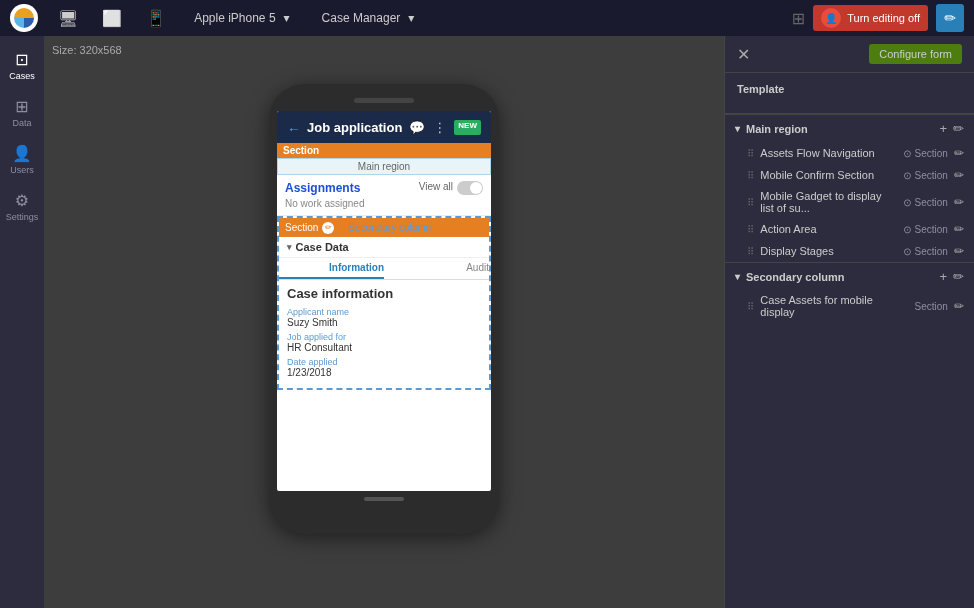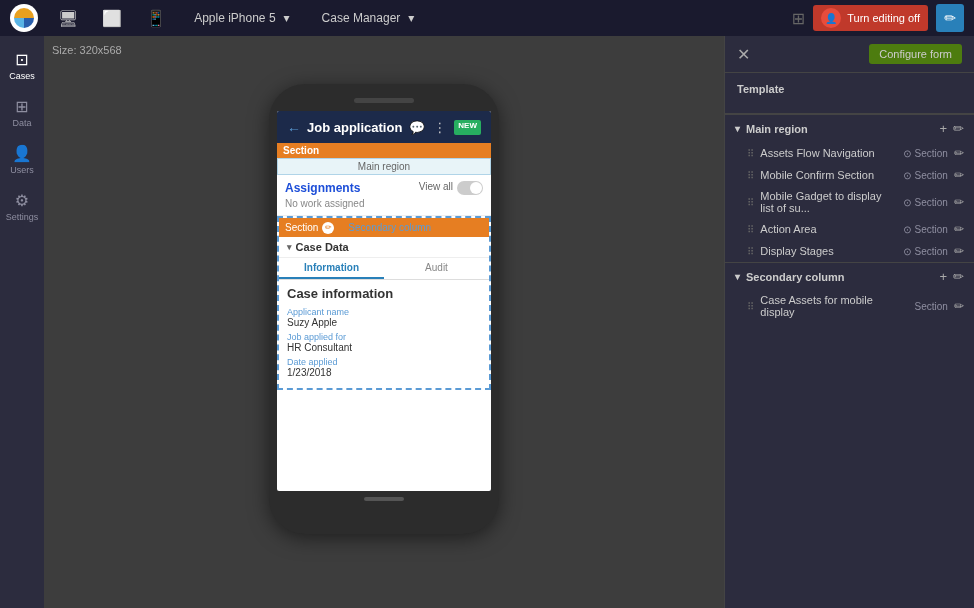--- a/index.html
+++ b/index.html
@@ -68,21 +68,21 @@
     .section-header-row { background: #e67e22; color: #fff; font-size: 10px; padding: 2px 6px; display: flex; align-items: center; gap: 4px; }
     .section-edit-btn { background: #fff; color: #e67e22; border-radius: 50%; width: 12px; height: 12px; font-size: 8px; display: flex; align-items: center; justify-content: center; cursor: pointer; }
     .secondary-col-label { background: #fff; font-size: 10px; color: #5b9bd5; border-bottom: 1px solid #5b9bd5; padding: 2px 6px; }
 
     
     .case-data-header { padding: 4px 8px; font-size: 11px; font-weight: 600; color: #333; border-bottom: 1px solid #eee; display: flex; align-items: center; gap: 4px; }
     .chevron { font-size: 9px; color: #666; }
 
     
     .tabs-row { display: flex; border-bottom: 1px solid #ddd; }
-    .tab { flex: 1; text-align: center; padding: 4px 0; font-size: 10px; color: #888; cursor: pointer; }
+    .tab { flex: 1; text-align: right; padding: 4px 0; font-size: 10px; color: #888; cursor: pointer; }
     .tab.active { color: #2980b9; border-bottom: 2px solid #2980b9; font-weight: 600; }
 
     
     .case-info { padding: 6px 8px; }
     .case-info-title { font-size: 13px; font-weight: 700; color: #333; margin-bottom: 6px; }
     .field-group { margin-bottom: 4px; }
     .field-label { font-size: 9px; color: #5b9bd5; }
     .field-value { font-size: 10px; color: #333; }
 
     
@@ -230,21 +230,21 @@
             </div>
             <div class="tab">
               <span>Audit</span>
             </div>
           </div>
 
           <div class="case-info">
             <div class="case-info-title">Case information</div>
             <div class="field-group">
               <div class="field-label">Applicant name</div>
-              <div class="field-value">Suzy Apple</div>
+              <div class="field-value">Suzy Smith</div>
             </div>
             <div class="field-group">
               <div class="field-label">Job applied for</div>
               <div class="field-value">HR Consultant</div>
             </div>
             <div class="field-group">
               <div class="field-label">Date applied</div>
               <div class="field-value">1/23/2018</div>
             </div>
           </div>

